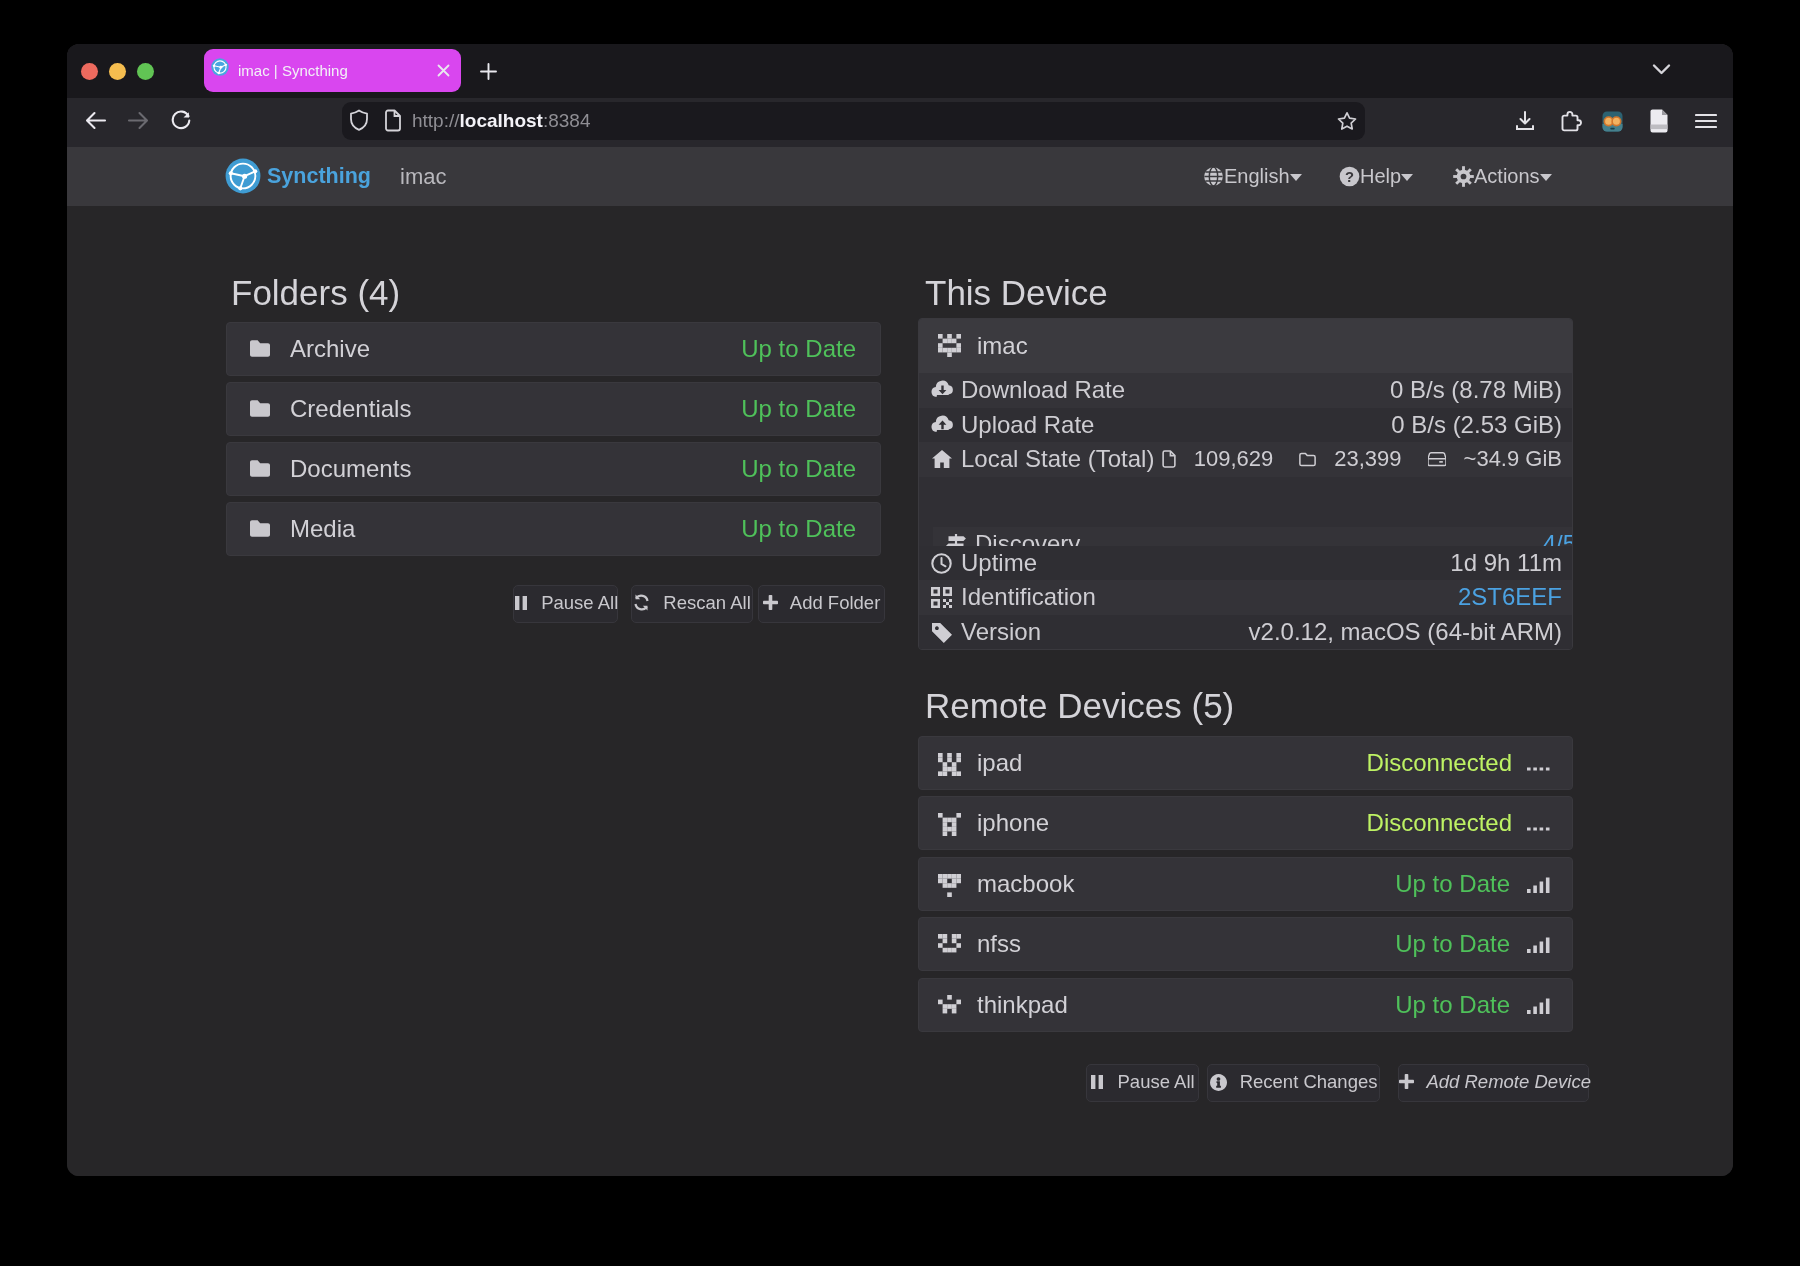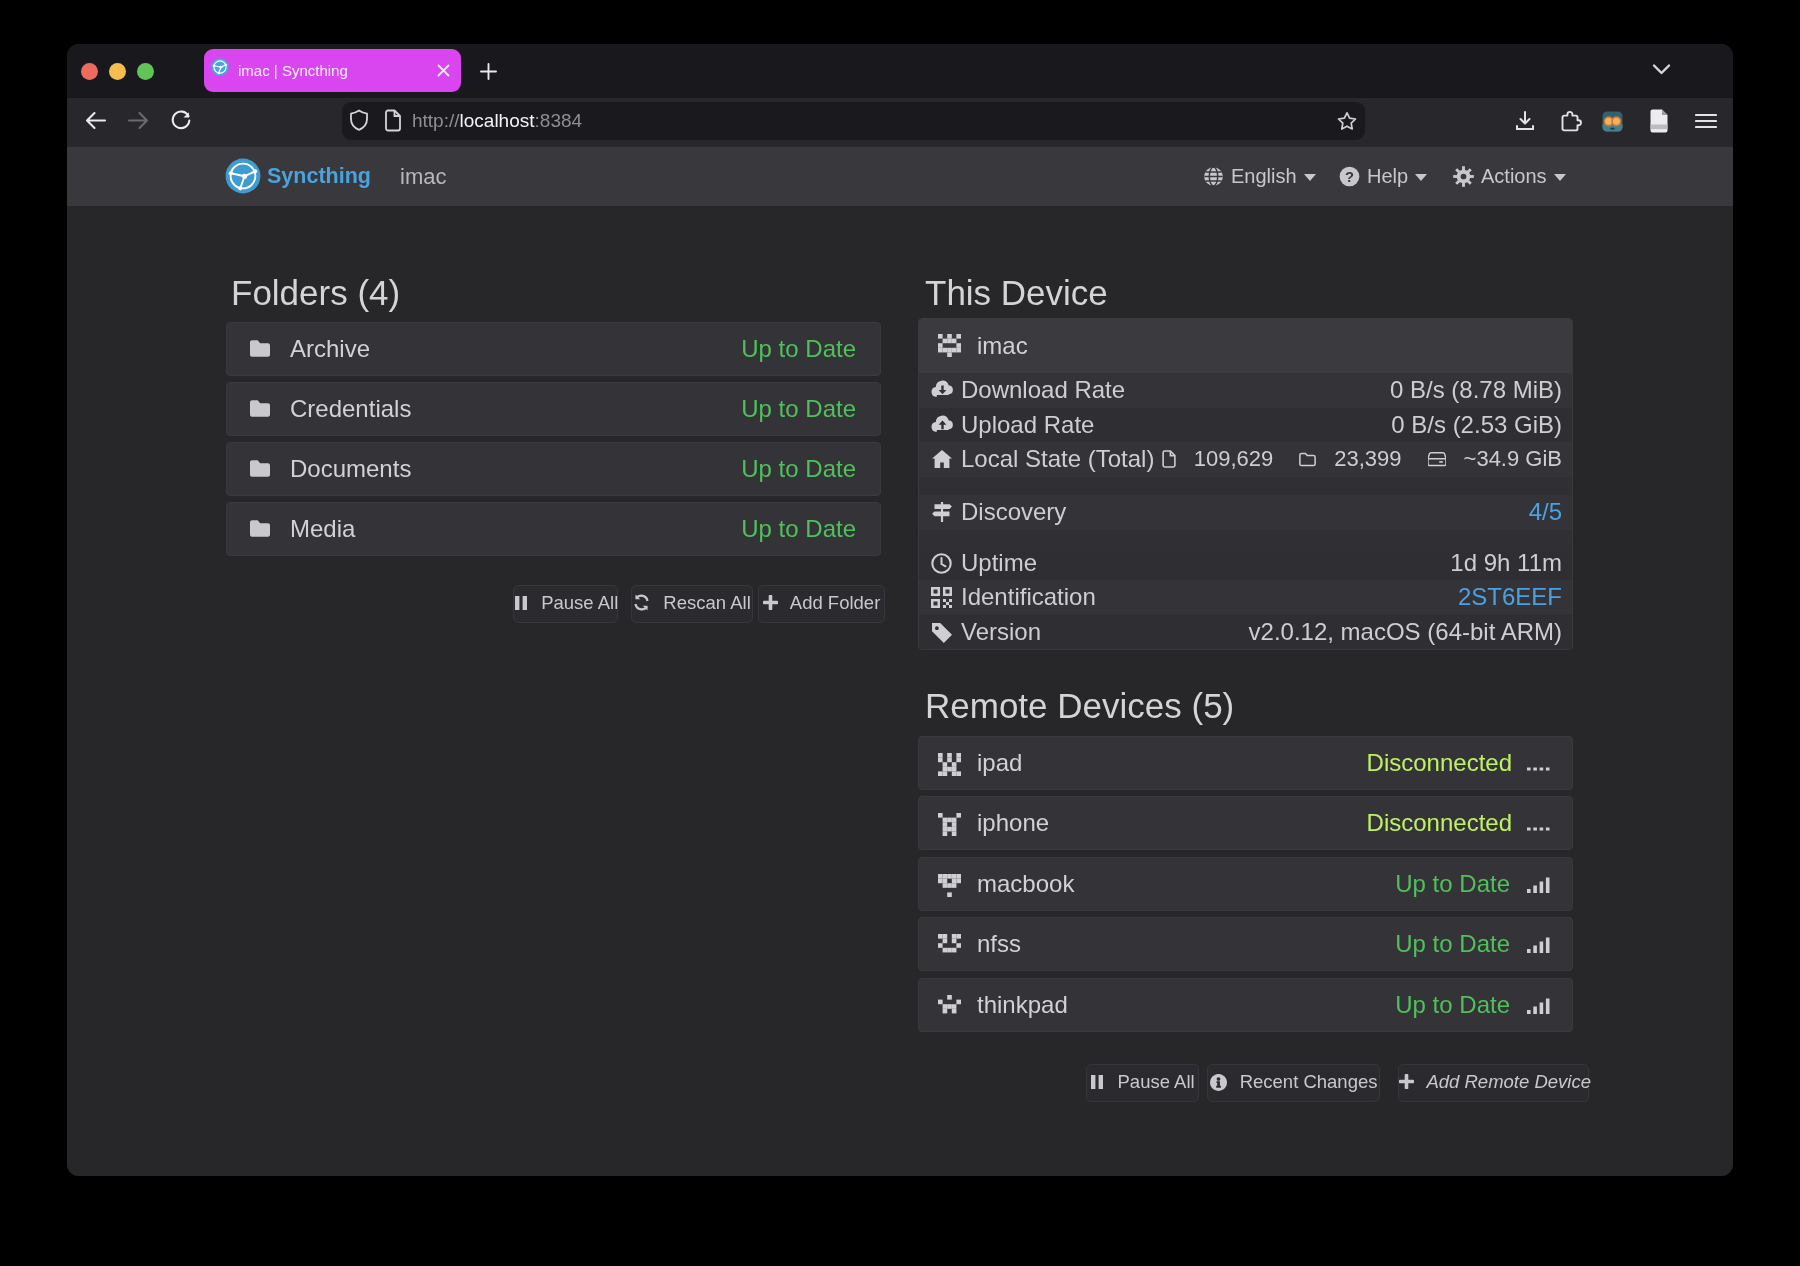--- a/index.html
+++ b/index.html
@@ -9,21 +9,21 @@
 
 #tabbar{position:absolute;left:0;top:0;width:1666px;height:54px;background:#19181c;}
 #toolbar{position:absolute;left:0;top:54px;width:1666px;height:49px;background:#28272c;}
 #navbar{position:absolute;left:0;top:103px;width:1666px;height:59px;background:#39383c;}
 #content{position:absolute;left:0;top:162px;width:1666px;height:970px;background:#272628;}
 .tl{position:absolute;width:17px;height:17px;border-radius:50%;top:19px;}
 #tab{position:absolute;left:137px;top:5px;width:257px;height:43px;background:#d946ef;border-radius:9px;}
 .tabtitle{position:absolute;left:34px;top:0;height:43px;line-height:43px;font-size:15px;color:#f3f2f7;white-space:nowrap;}
 #urlbar{position:absolute;left:275px;top:4px;width:1023px;height:38px;background:#1a191e;border-radius:9px;}
 .urltext{position:absolute;left:345px;top:0px;height:46px;line-height:46px;font-size:19px;color:#8f8e94;white-space:nowrap;}
-.urltext b{color:#f4f3f8;font-weight:400;}
+.urltext b{color:#f4f3f8;font-weight:700;}
 
 h2.sec{position:absolute;margin:4px;font-size:35px;font-weight:400;color:#d4d3d8;line-height:44px;letter-spacing:0px;}
 .rowpanel{position:absolute;width:653px;height:52px;background:#343338;border:1px solid #3a393e;border-radius:4px;}
 .rowpanel .nm{position:absolute;left:63px;top:0;height:52px;line-height:52px;font-size:24px;color:#d2d1d6;}
 .rowpanel.remote .ricon{left:19px;}
 .rowpanel.remote .nm{left:58px;}
 .rowpanel .st{position:absolute;right:24px;top:0;height:52px;line-height:52px;font-size:24px;}
 .green{color:#4fc15a;}
 .purple{color:#bef264;}
 .blue{color:#4ba2e2;}
@@ -32,21 +32,21 @@
 
 #devpanel{position:absolute;left:851px;top:274px;width:653px;height:330px;background:#302f34;border:1px solid #3a393e;border-radius:4px;overflow:hidden;}
 #devpanel .hd{position:absolute;left:0;top:0;width:100%;height:54px;background:#3b3a3f;}
 .trow{position:absolute;left:0;width:100%;height:34.5px;font-size:24px;color:#cecdd2;}
 .trow.odd{background:#343338;}
 .trow.even{background:#2f2e33;}
 .trow .lbl{position:absolute;left:42px;top:0;height:34px;line-height:34px;}
 .trow .val{position:absolute;right:10px;top:0;height:34px;line-height:34px;text-align:right;}
 .ticon{position:absolute;left:12px;top:7px;width:22px;height:20px;}
 svg{display:block;}
-.menuitem{position:absolute;top:0;height:59px;display:flex;align-items:center;gap:7px;font-size:20px;color:#c8c7cc;}
+.menuitem{position:absolute;top:0;height:59px;display:flex;align-items:center;font-size:20px;color:#c8c7cc;}
 .menuitem svg{display:inline-block;}
 .caret{width:0;height:0;border-left:6px solid transparent;border-right:6px solid transparent;border-top:7px solid #c8c7cc;margin-top:2px;}
 </style>
 </head>
 <body>
 <div id="win">
 
   <div id="tabbar">
     <div class="tl" style="left:14px;background:#ed6a5e;"></div>
     <div class="tl" style="left:42px;background:#f5bd4f;"></div>
@@ -299,21 +299,21 @@
               <path d="M1 3 C1 2 1.8 1.2 2.8 1.2 h4.4 l2 2.4 H16.2 c1 0 1.8 .8 1.8 1.8 V13 c0 1 -.8 1.8 -1.8 1.8 H2.8 c-1 0 -1.8 -.8 -1.8 -1.8 Z" stroke="#cfced3" stroke-width="1.7" fill="none" stroke-linejoin="round"></path>
             </svg>
             <span>23,399</span>
             <svg style="margin:0 4px 0 12px;" width="18" height="16" viewBox="0 0 20 17">
               <path d="M3.4 1.5 h13.2 c.8 0 1.5 .5 1.8 1.3 L20 8 v6 c0 1 -.8 1.8 -1.8 1.8 H1.8 C.8 15.8 0 15 0 14 V8 L1.6 2.8 C1.9 2 2.6 1.5 3.4 1.5 Z M0.6 8.3 h18.8" stroke="#cfced3" stroke-width="1.6" fill="none" stroke-linejoin="round"></path>
               <rect x="12.5" y="10.8" width="4" height="1.8" fill="#cfced3"></rect>
             </svg>
             <span>~34.9 GiB</span>
           </span></div>
       </div>
-    <div class="trow odd" style="top:176px;">
+    <div class="trow odd" style="top:208px;margin-left:14px;">
         <div class="ticon">
           <svg width="22" height="20" viewBox="0 0 22 20" fill="#cfced3">
             <rect x="9.9" y="0" width="2.2" height="20"></rect>
             <path d="M3.5 2.2 h15 l2.4 2.4 -2.4 2.4 h-15 z"></path>
             <path d="M18.5 9.4 h-15 L1.1 11.8 3.5 14.2 h15 z"></path>
           </svg>
         </div>
         <div class="lbl">Discovery</div>
         <div class="val blue">4/5</div>
       </div>

